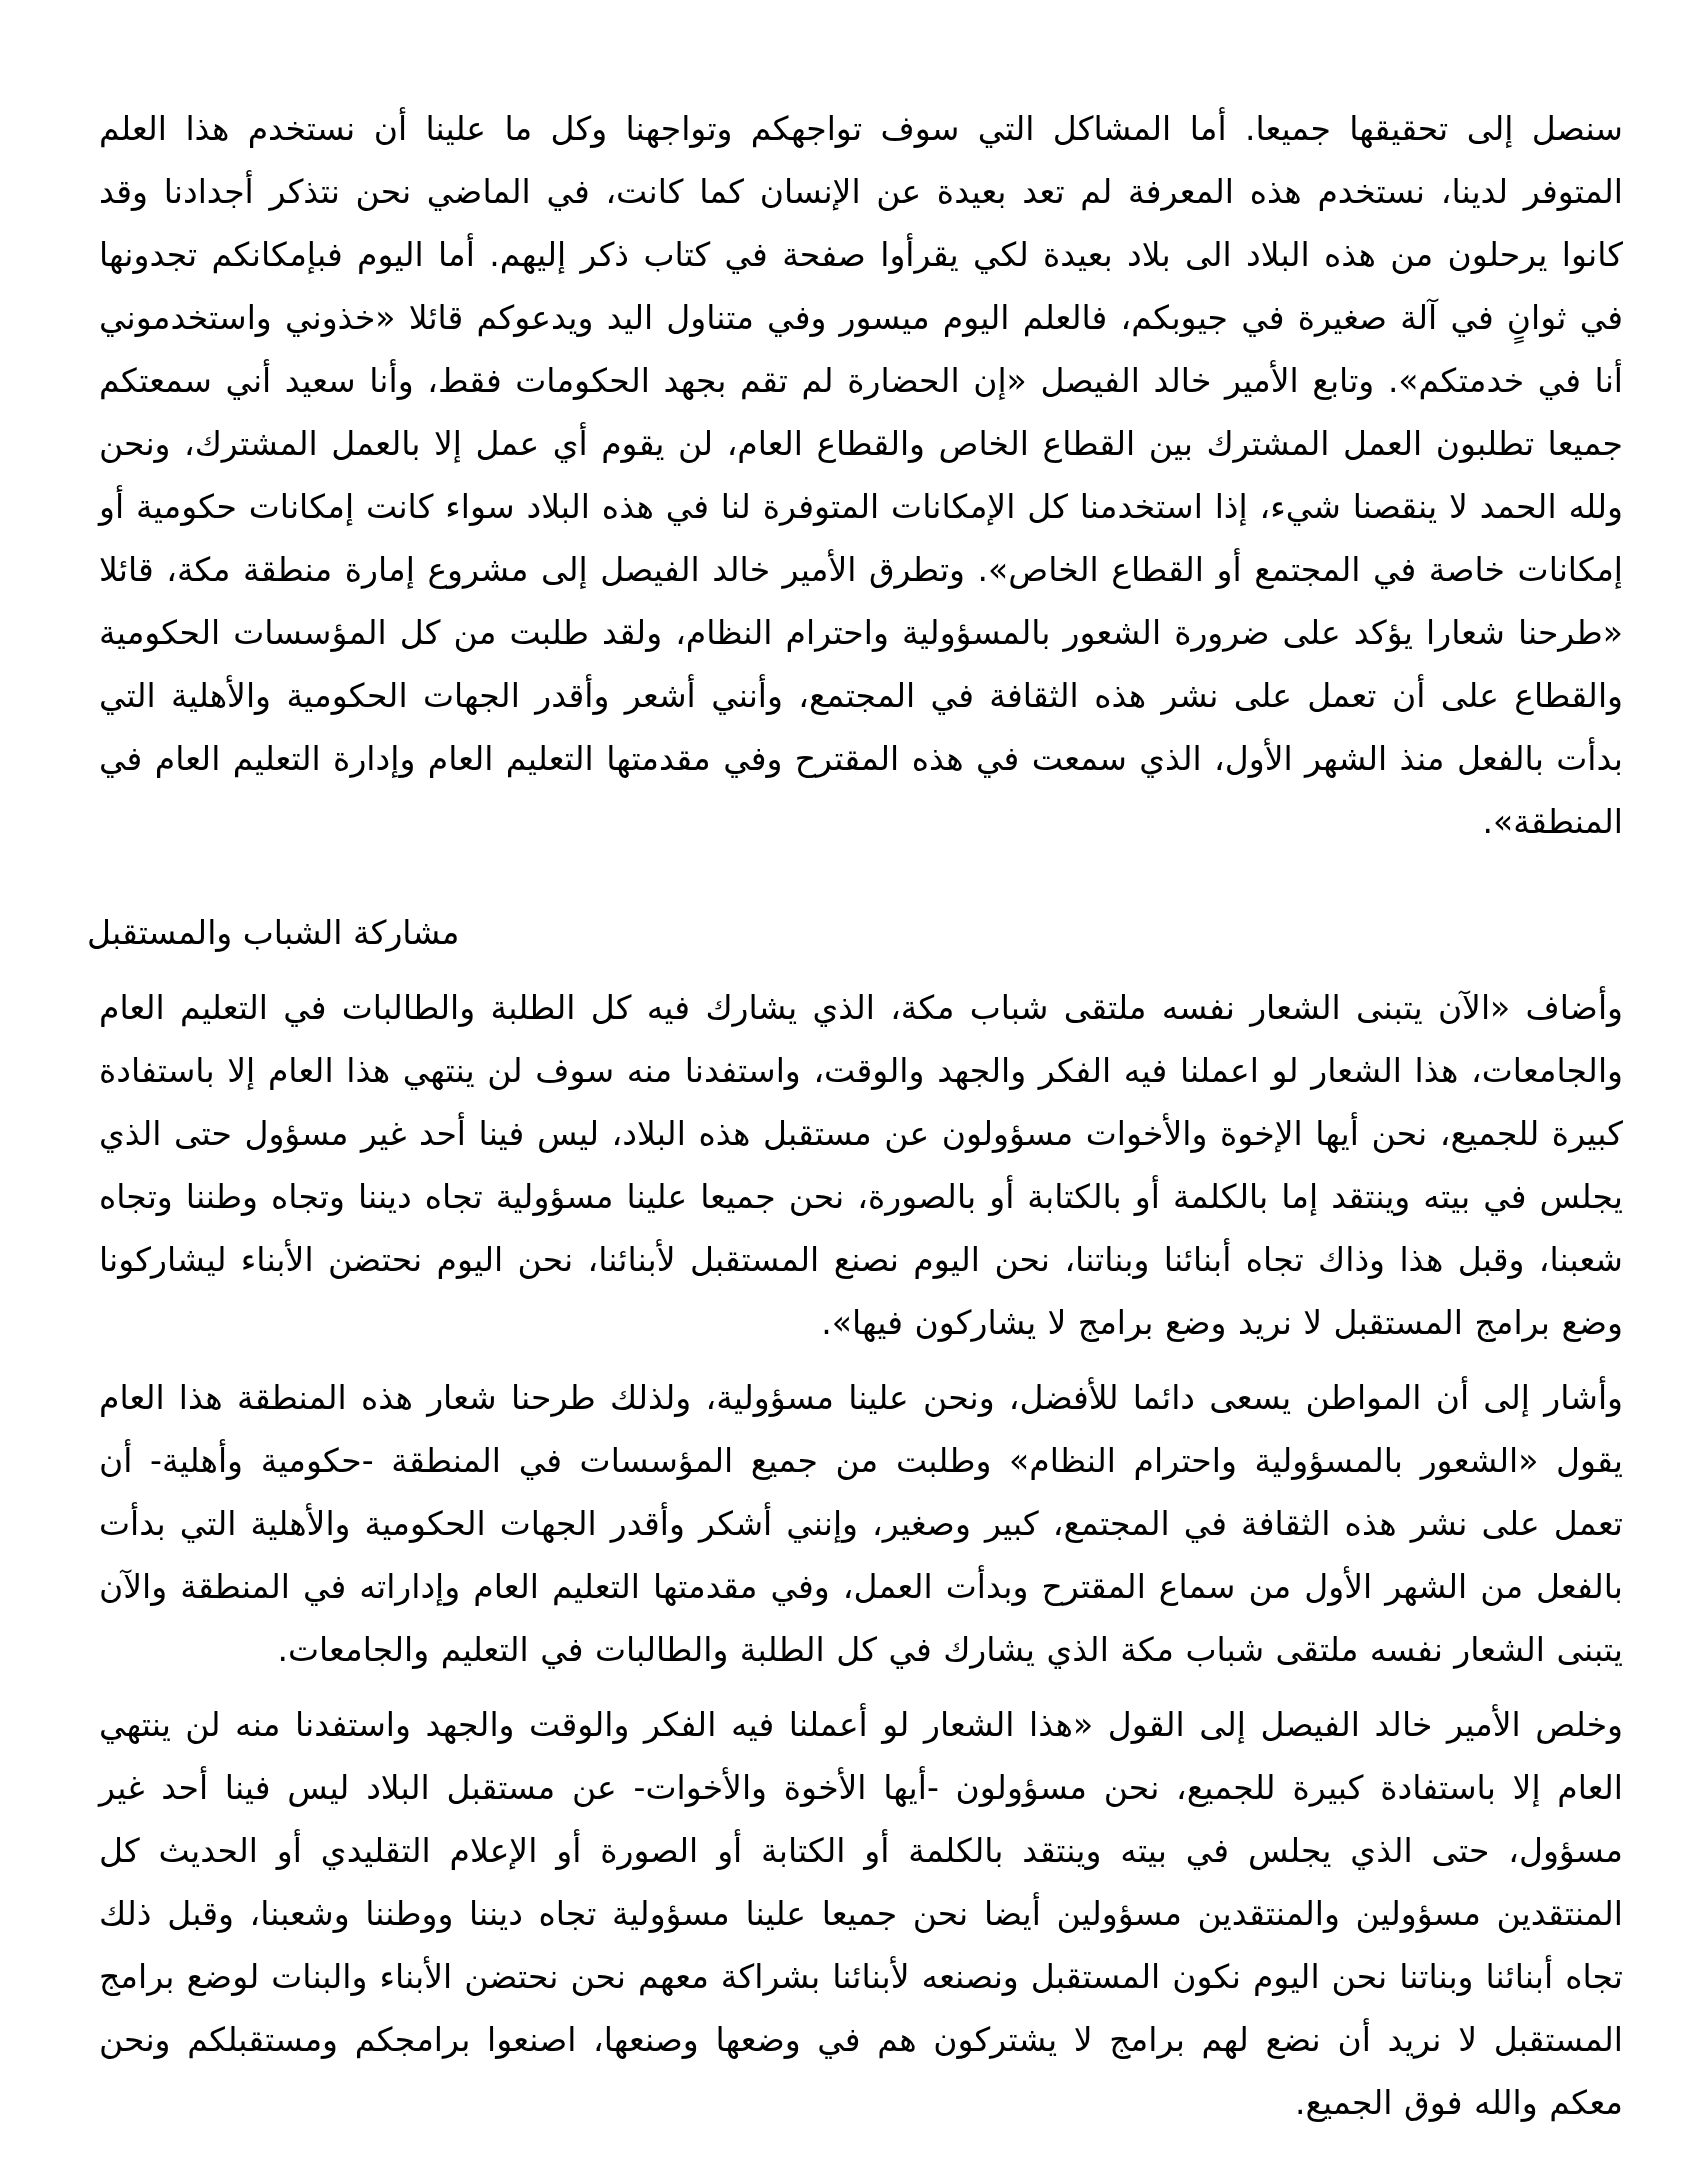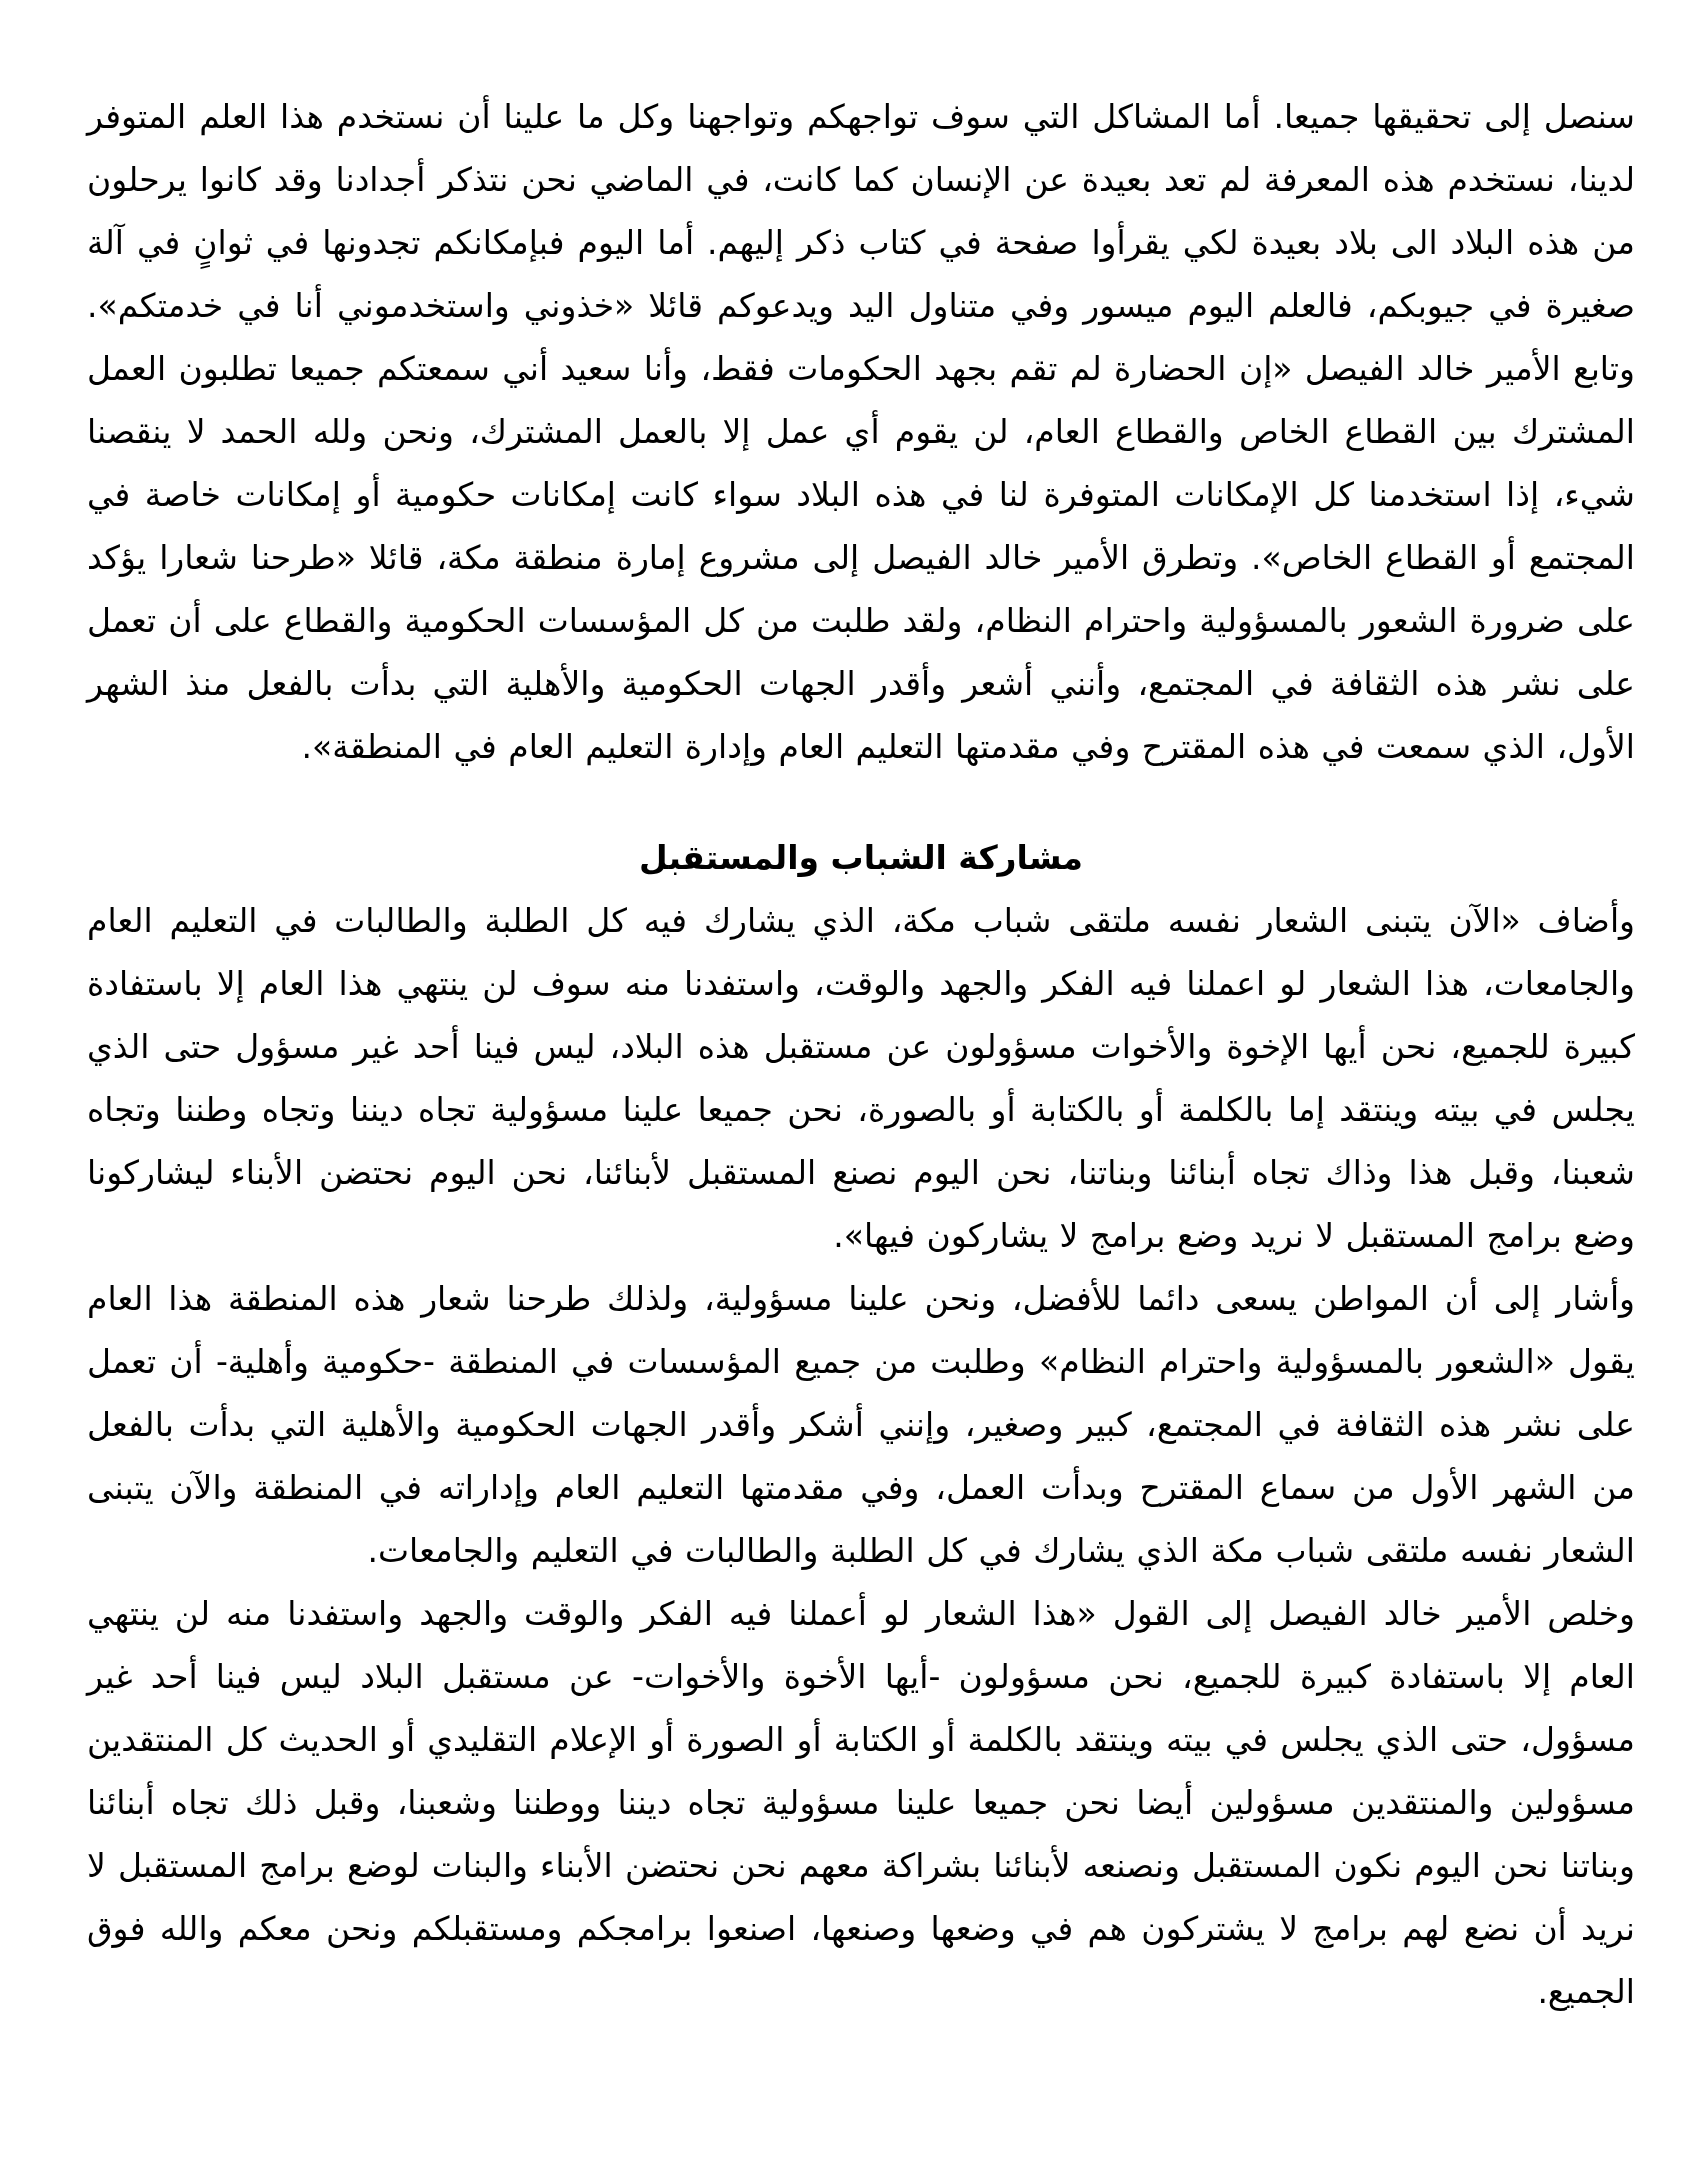--- a/index.html
+++ b/index.html
@@ -16,35 +16,35 @@
   .page {
     direction: rtl;
     box-sizing: border-box;
     width: 1683px;
     height: 2178px;
     padding: 85px 48px 0 87px;
     background: #ffffff;
     color: #000000;
   }
   .para {
-    margin: 0;
+    margin: 12px;
     font-size: 33px;
     line-height: 63px;
     text-align: justify;
     color: #000000;
     font-weight: normal;
     word-spacing: 1px;
   }
   .heading {
     margin: 48px 0 0 0;
     font-size: 33px;
     line-height: 63px;
-    text-align: center;
+    text-align: left;
     color: #000000;
-    font-weight: bold;
+    font-weight: normal;
   }
 </style>
 </head>
 <body>
 
 <div class="page">
   <p class="para">سنصل إلى تحقيقها جميعا. أما المشاكل التي سوف تواجهكم وتواجهنا وكل ما علينا أن نستخدم هذا العلم المتوفر لدينا، نستخدم هذه المعرفة لم تعد بعيدة عن الإنسان كما كانت، في الماضي نحن نتذكر أجدادنا وقد كانوا يرحلون من هذه البلاد الى بلاد بعيدة لكي يقرأوا صفحة في كتاب ذكر إليهم. أما اليوم فبإمكانكم تجدونها في ثوانٍ في آلة صغيرة في جيوبكم، فالعلم اليوم ميسور وفي متناول اليد ويدعوكم قائلا «خذوني واستخدموني أنا في خدمتكم». وتابع الأمير خالد الفيصل «إن الحضارة لم تقم بجهد الحكومات فقط، وأنا سعيد أني سمعتكم جميعا تطلبون العمل المشترك بين القطاع الخاص والقطاع العام، لن يقوم أي عمل إلا بالعمل المشترك، ونحن ولله الحمد لا ينقصنا شيء، إذا استخدمنا كل الإمكانات المتوفرة لنا في هذه البلاد سواء كانت إمكانات حكومية أو إمكانات خاصة في المجتمع أو القطاع الخاص». وتطرق الأمير خالد الفيصل إلى مشروع إمارة منطقة مكة، قائلا «طرحنا شعارا يؤكد على ضرورة الشعور بالمسؤولية واحترام النظام، ولقد طلبت من كل المؤسسات الحكومية والقطاع على أن تعمل على نشر هذه الثقافة في المجتمع، وأنني أشعر وأقدر الجهات الحكومية والأهلية التي بدأت بالفعل منذ الشهر الأول، الذي سمعت في هذه المقترح وفي مقدمتها التعليم العام وإدارة التعليم العام في المنطقة».</p>
 
   <h2 class="heading">مشاركة الشباب والمستقبل</h2>
 

